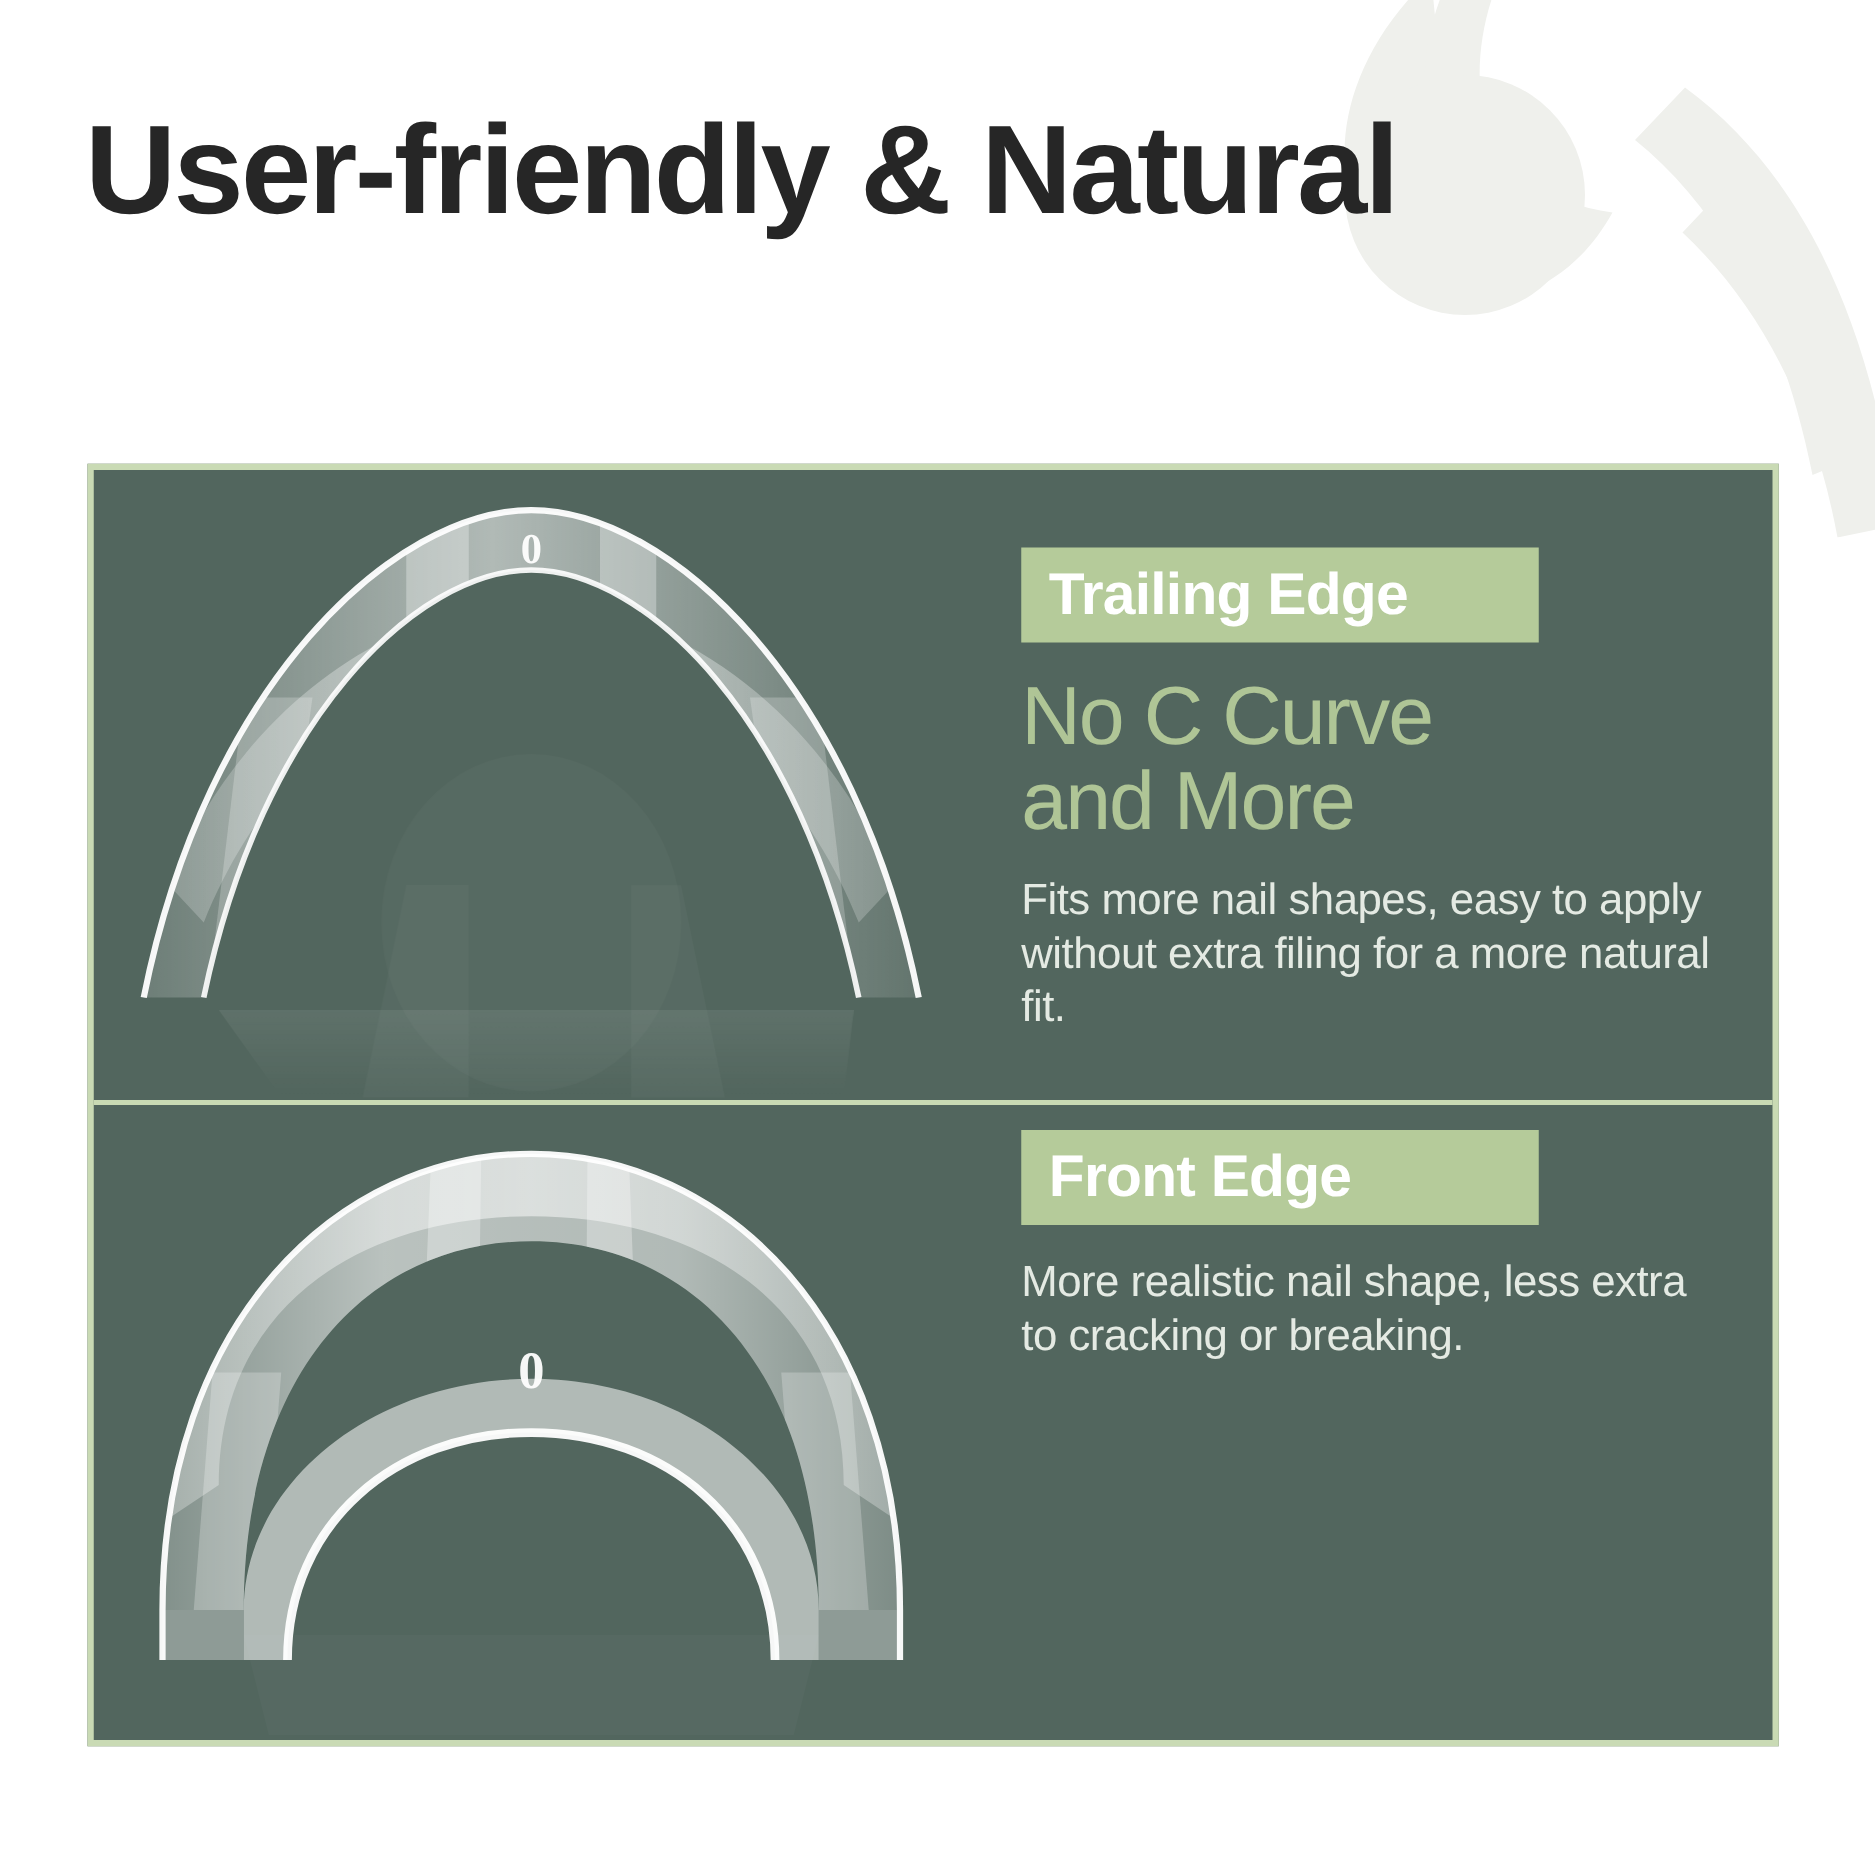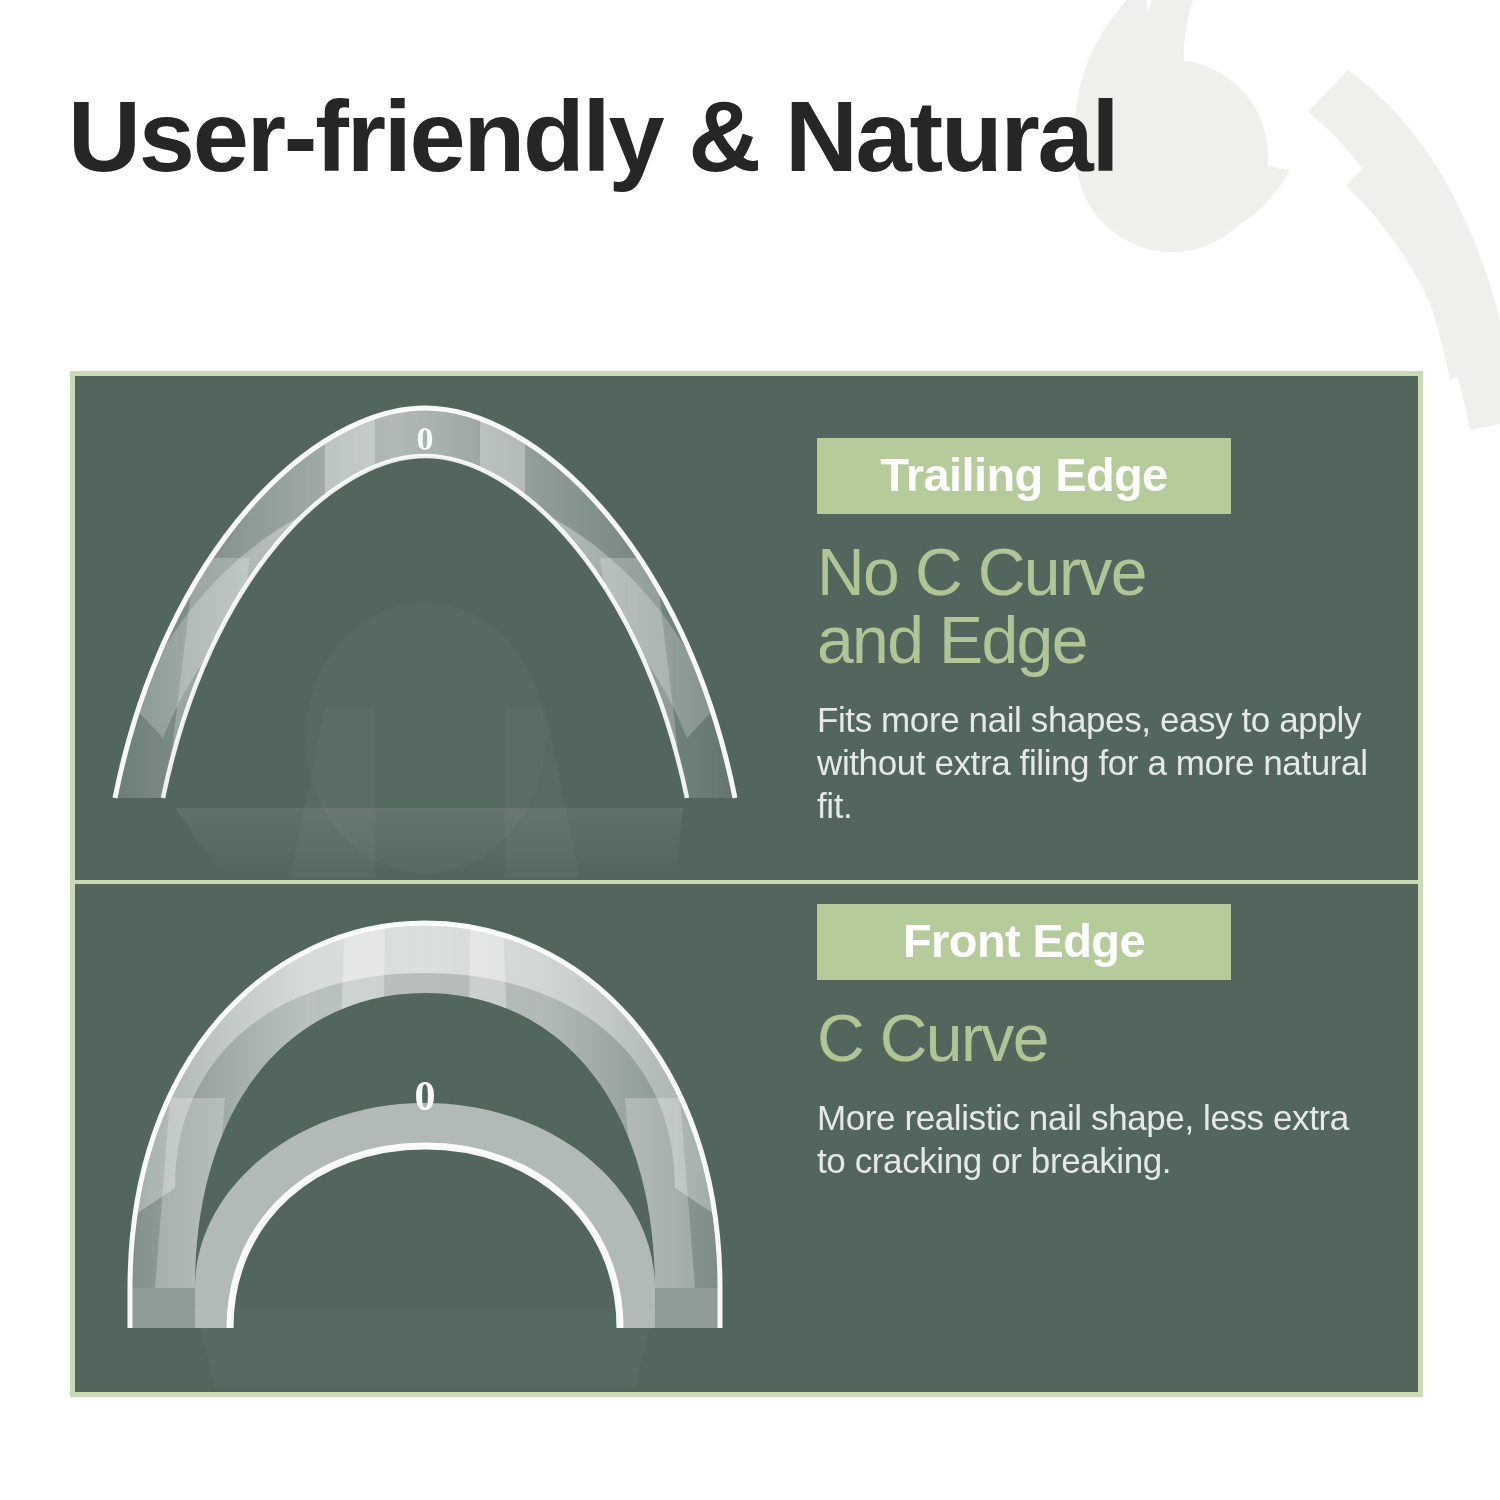--- a/index.html
+++ b/index.html
@@ -72,21 +72,21 @@
 
   .badge {
     display:inline-block;
     background:#b5cb9a;
     color:#ffffff;
     font-size:47px;
     line-height:47px;
     font-weight:700;
     letter-spacing:-0.6px;
     padding:13px 22px 16px 22px;
-    text-align:center;
+    text-align:left;
     min-width:414px;
   }
 
   .headline {
     margin-top:24px;
     color:#afc596;
     font-size:66px;
     line-height:68px;
     font-weight:400;
     letter-spacing:-1.6px;
@@ -171,21 +171,21 @@
         <path d="M 88 420 C 134 198, 258 78, 350 78 C 442 78, 566 198, 612 420" fill="none" stroke="#ffffff" stroke-width="4.5" opacity=".9"></path>
 
         <text x="350" y="72" text-anchor="middle" font-family="Liberation Serif, serif" font-size="34" font-weight="700" fill="#ffffff" opacity=".95">0</text>
       </svg>
     </div>
 
     <div class="text-cell">
       <div class="badge">Trailing Edge</div>
       <div class="headline">
         <div>No C Curve</div>
-        <div>and Edge</div>
+        <div>and More</div>
       </div>
       <div class="body-copy">Fits more nail shapes, easy to apply without extra filing for a more natural fit.</div>
     </div>
   </div>
 
   <div class="feature-row bottom">
 
     <div class="figure-cell">
       <svg viewBox="0 0 700 500" aria-hidden="true">
         <defs>
@@ -233,19 +233,18 @@
         <path d="M 55 440 L 55 400 C 55 170, 195 35, 350 35 C 505 35, 645 170, 645 400 L 645 440" fill="none" stroke="#ffffff" stroke-width="5" opacity=".95"></path>
         <path d="M 155 440 C 155 330, 242 258, 350 258 C 458 258, 545 330, 545 440" fill="none" stroke="#ffffff" stroke-width="7" opacity=".95"></path>
 
         <text x="350" y="222" text-anchor="middle" font-family="Liberation Serif, serif" font-size="42" font-weight="700" fill="#ffffff" opacity=".95">0</text>
       </svg>
     </div>
 
     <div class="text-cell bottom">
       <div class="badge">Front Edge</div>
       <div class="headline">
-        <div>C Curve</div>
       </div>
       <div class="body-copy">More realistic nail shape, less extra to cracking or breaking.</div>
     </div>
   </div>
 
 </div>
 
 </body></html>

